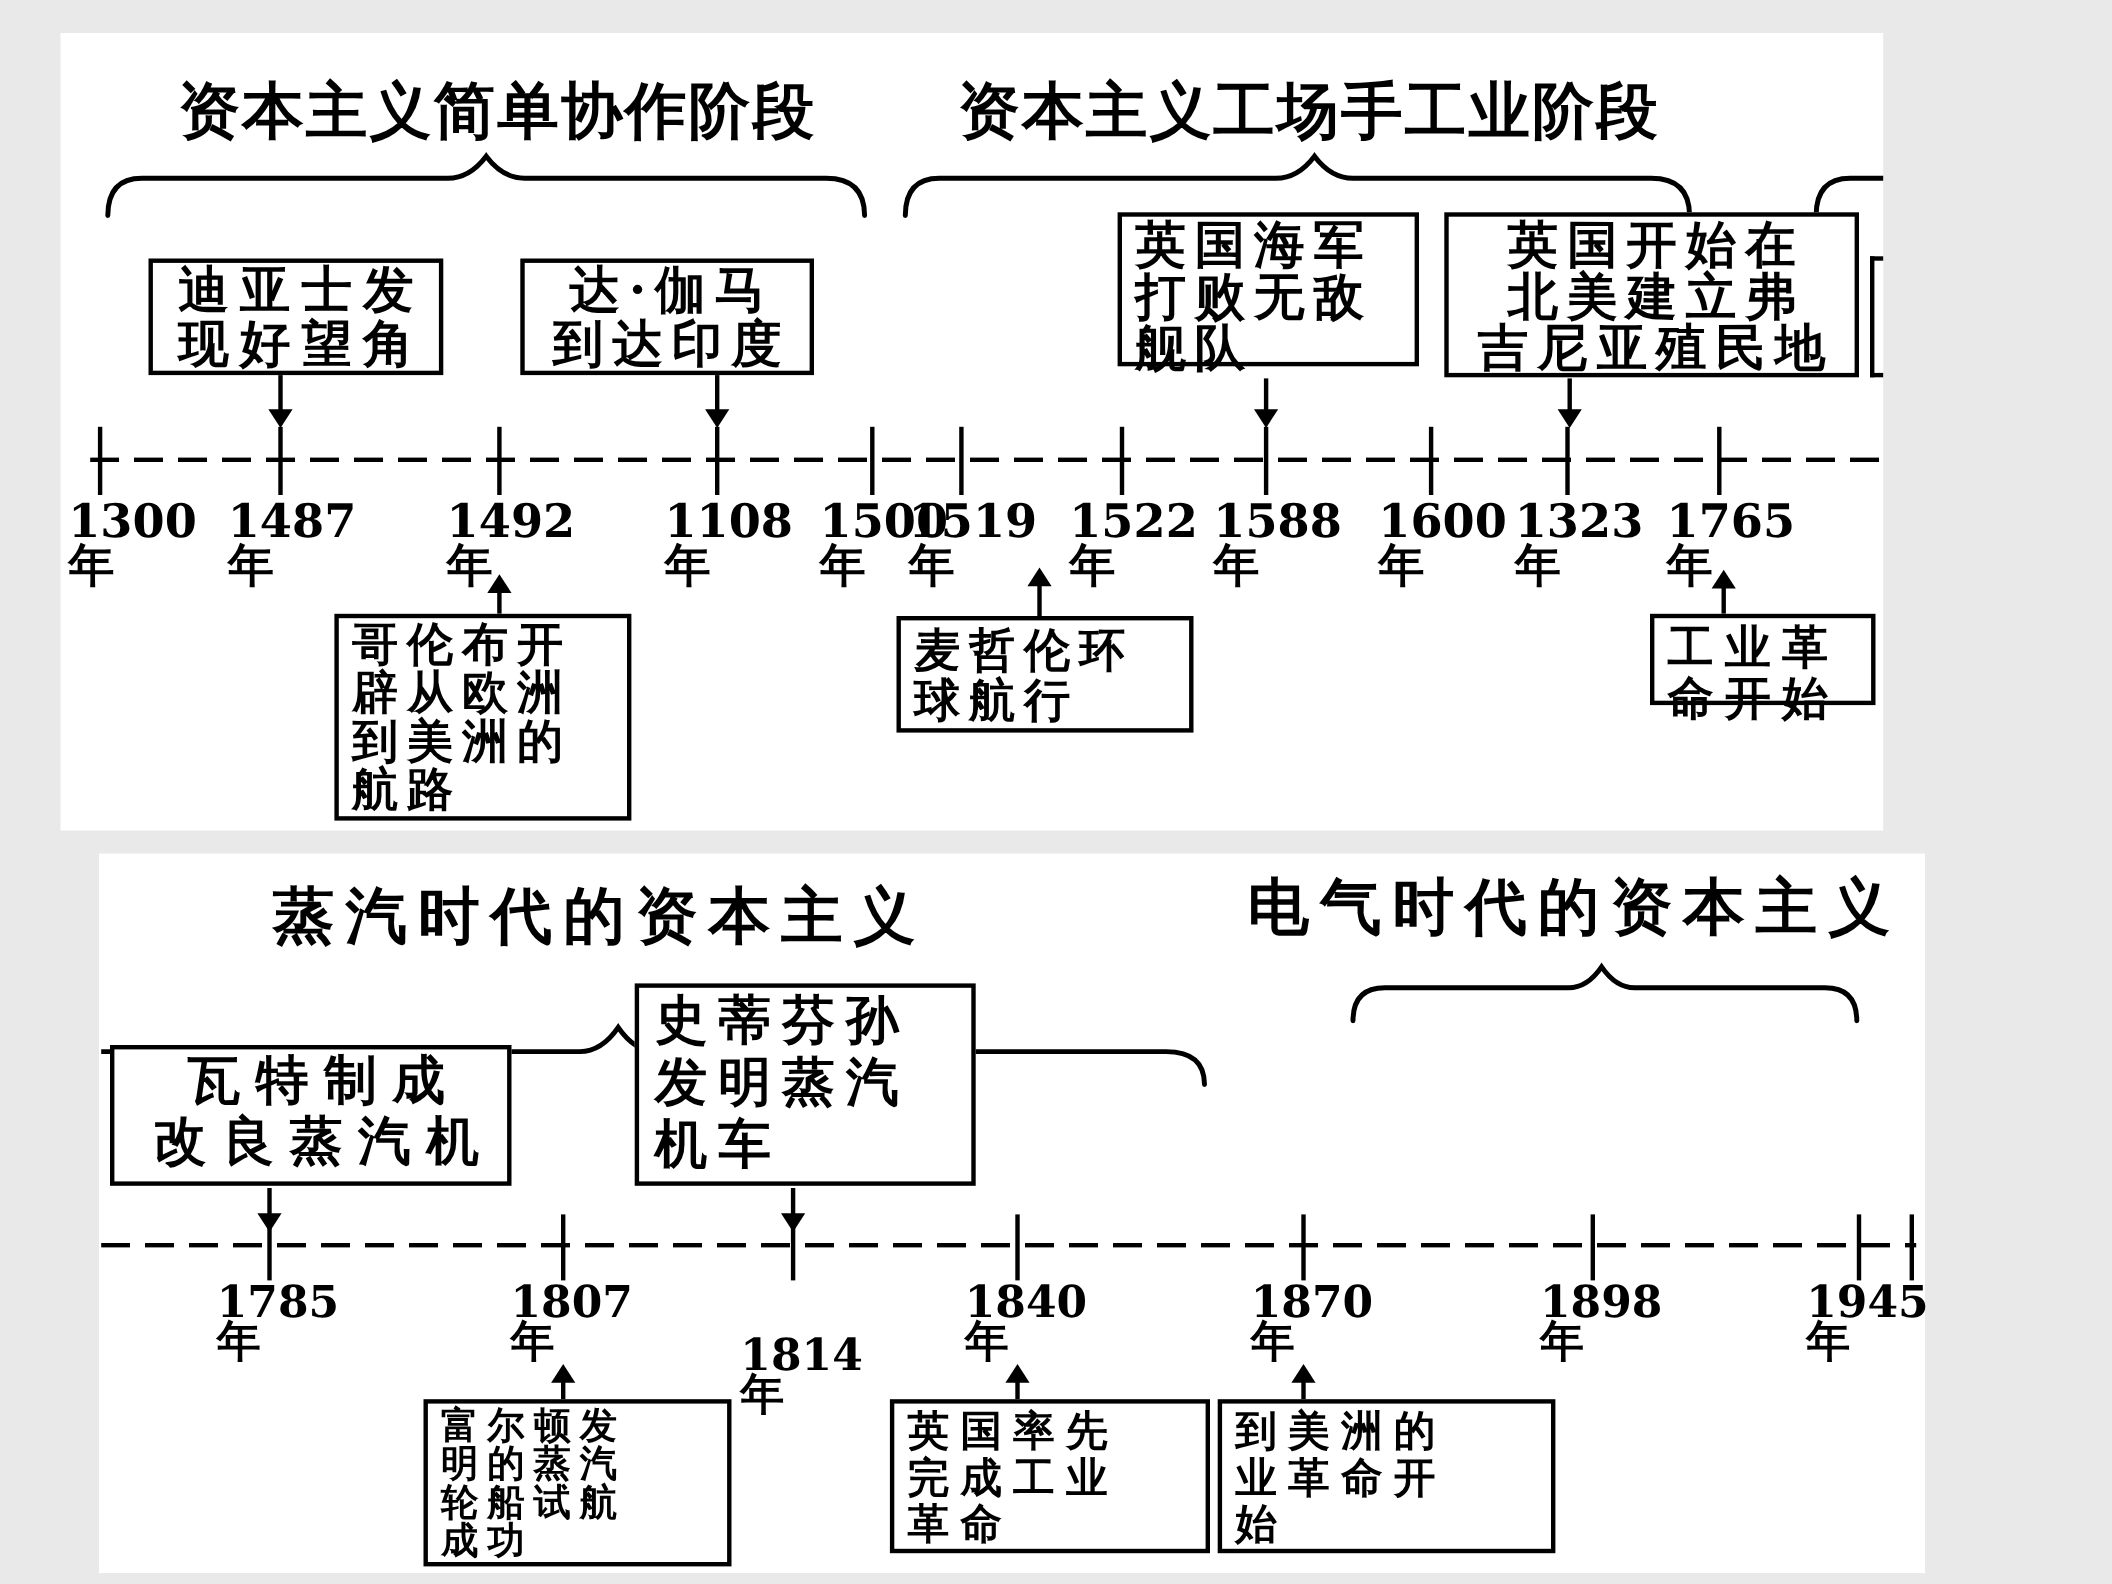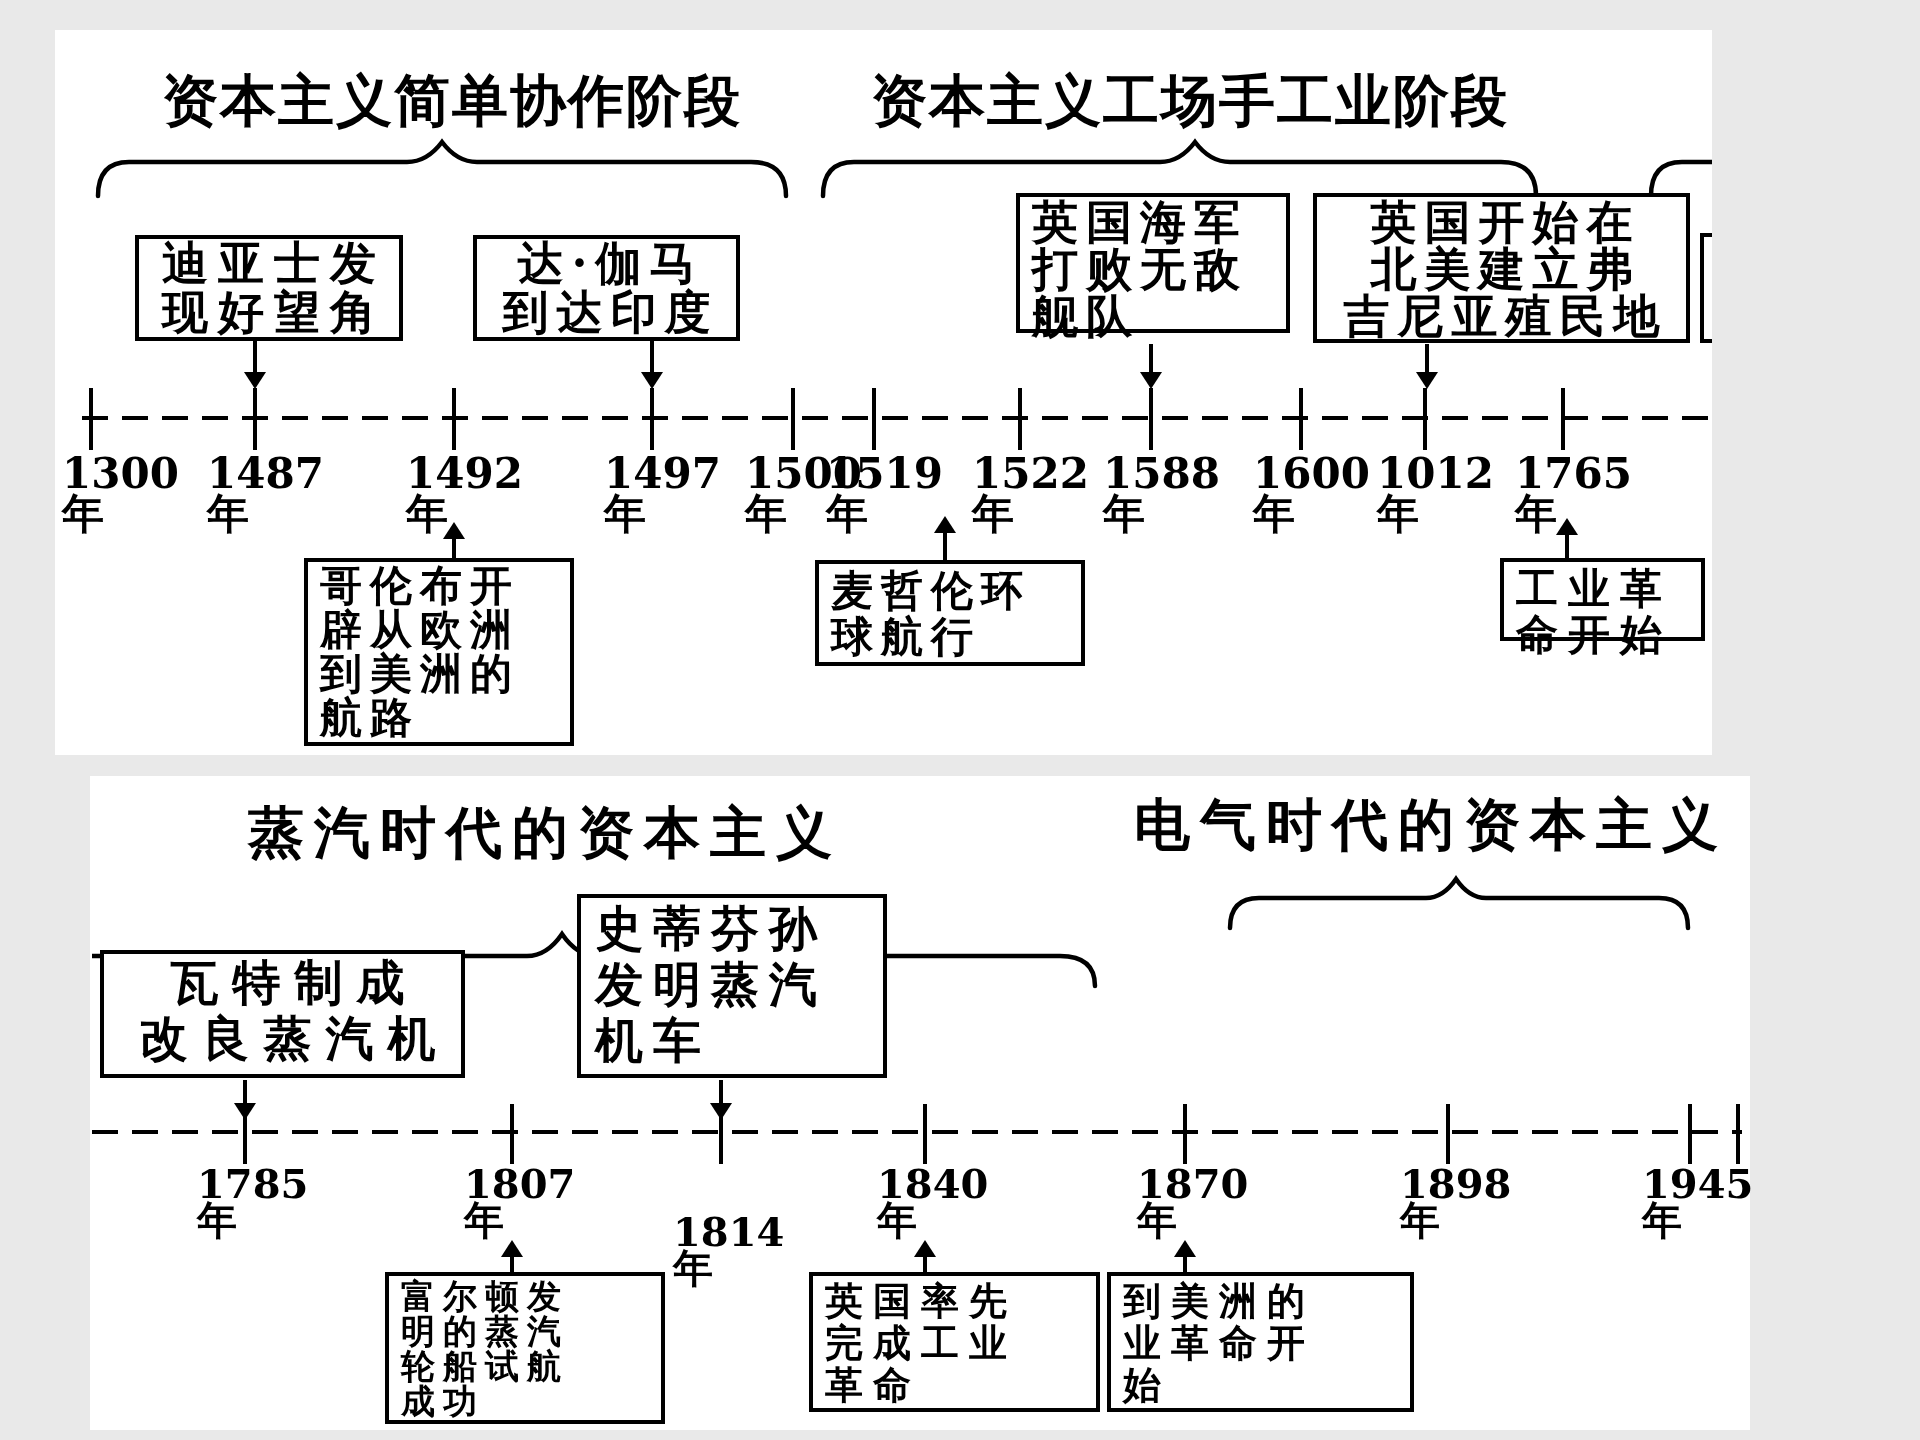--- a/index.html
+++ b/index.html
@@ -109,21 +109,21 @@
   </div>
 <div class="year" style="left:207px; top:454px;">
     <span>1487</span>
     <span>年</span>
   </div>
 <div class="year" style="left:406px; top:454px;">
     <span>1492</span>
     <span>年</span>
   </div>
 <div class="year" style="left:604px; top:454px;">
-    <span>1497</span>
+    <span>1108</span>
     <span>年</span>
   </div>
 <div class="year" style="left:745px; top:454px;">
     <span>1500</span>
     <span>年</span>
   </div>
 <div class="year" style="left:826px; top:454px;">
     <span>1519</span>
     <span>年</span>
   </div>
@@ -133,21 +133,21 @@
   </div>
 <div class="year" style="left:1103px; top:454px;">
     <span>1588</span>
     <span>年</span>
   </div>
 <div class="year" style="left:1253px; top:454px;">
     <span>1600</span>
     <span>年</span>
   </div>
 <div class="year" style="left:1377px; top:454px;">
-    <span>1012</span>
+    <span>1323</span>
     <span>年</span>
   </div>
 <div class="year" style="left:1515px; top:454px;">
     <span>1765</span>
     <span>年</span>
   </div>
 
 <div class="arrow up" style="left:454px; top:522px; height:36px;">
     <div class="shaft"></div>
     <div class="head"></div>

